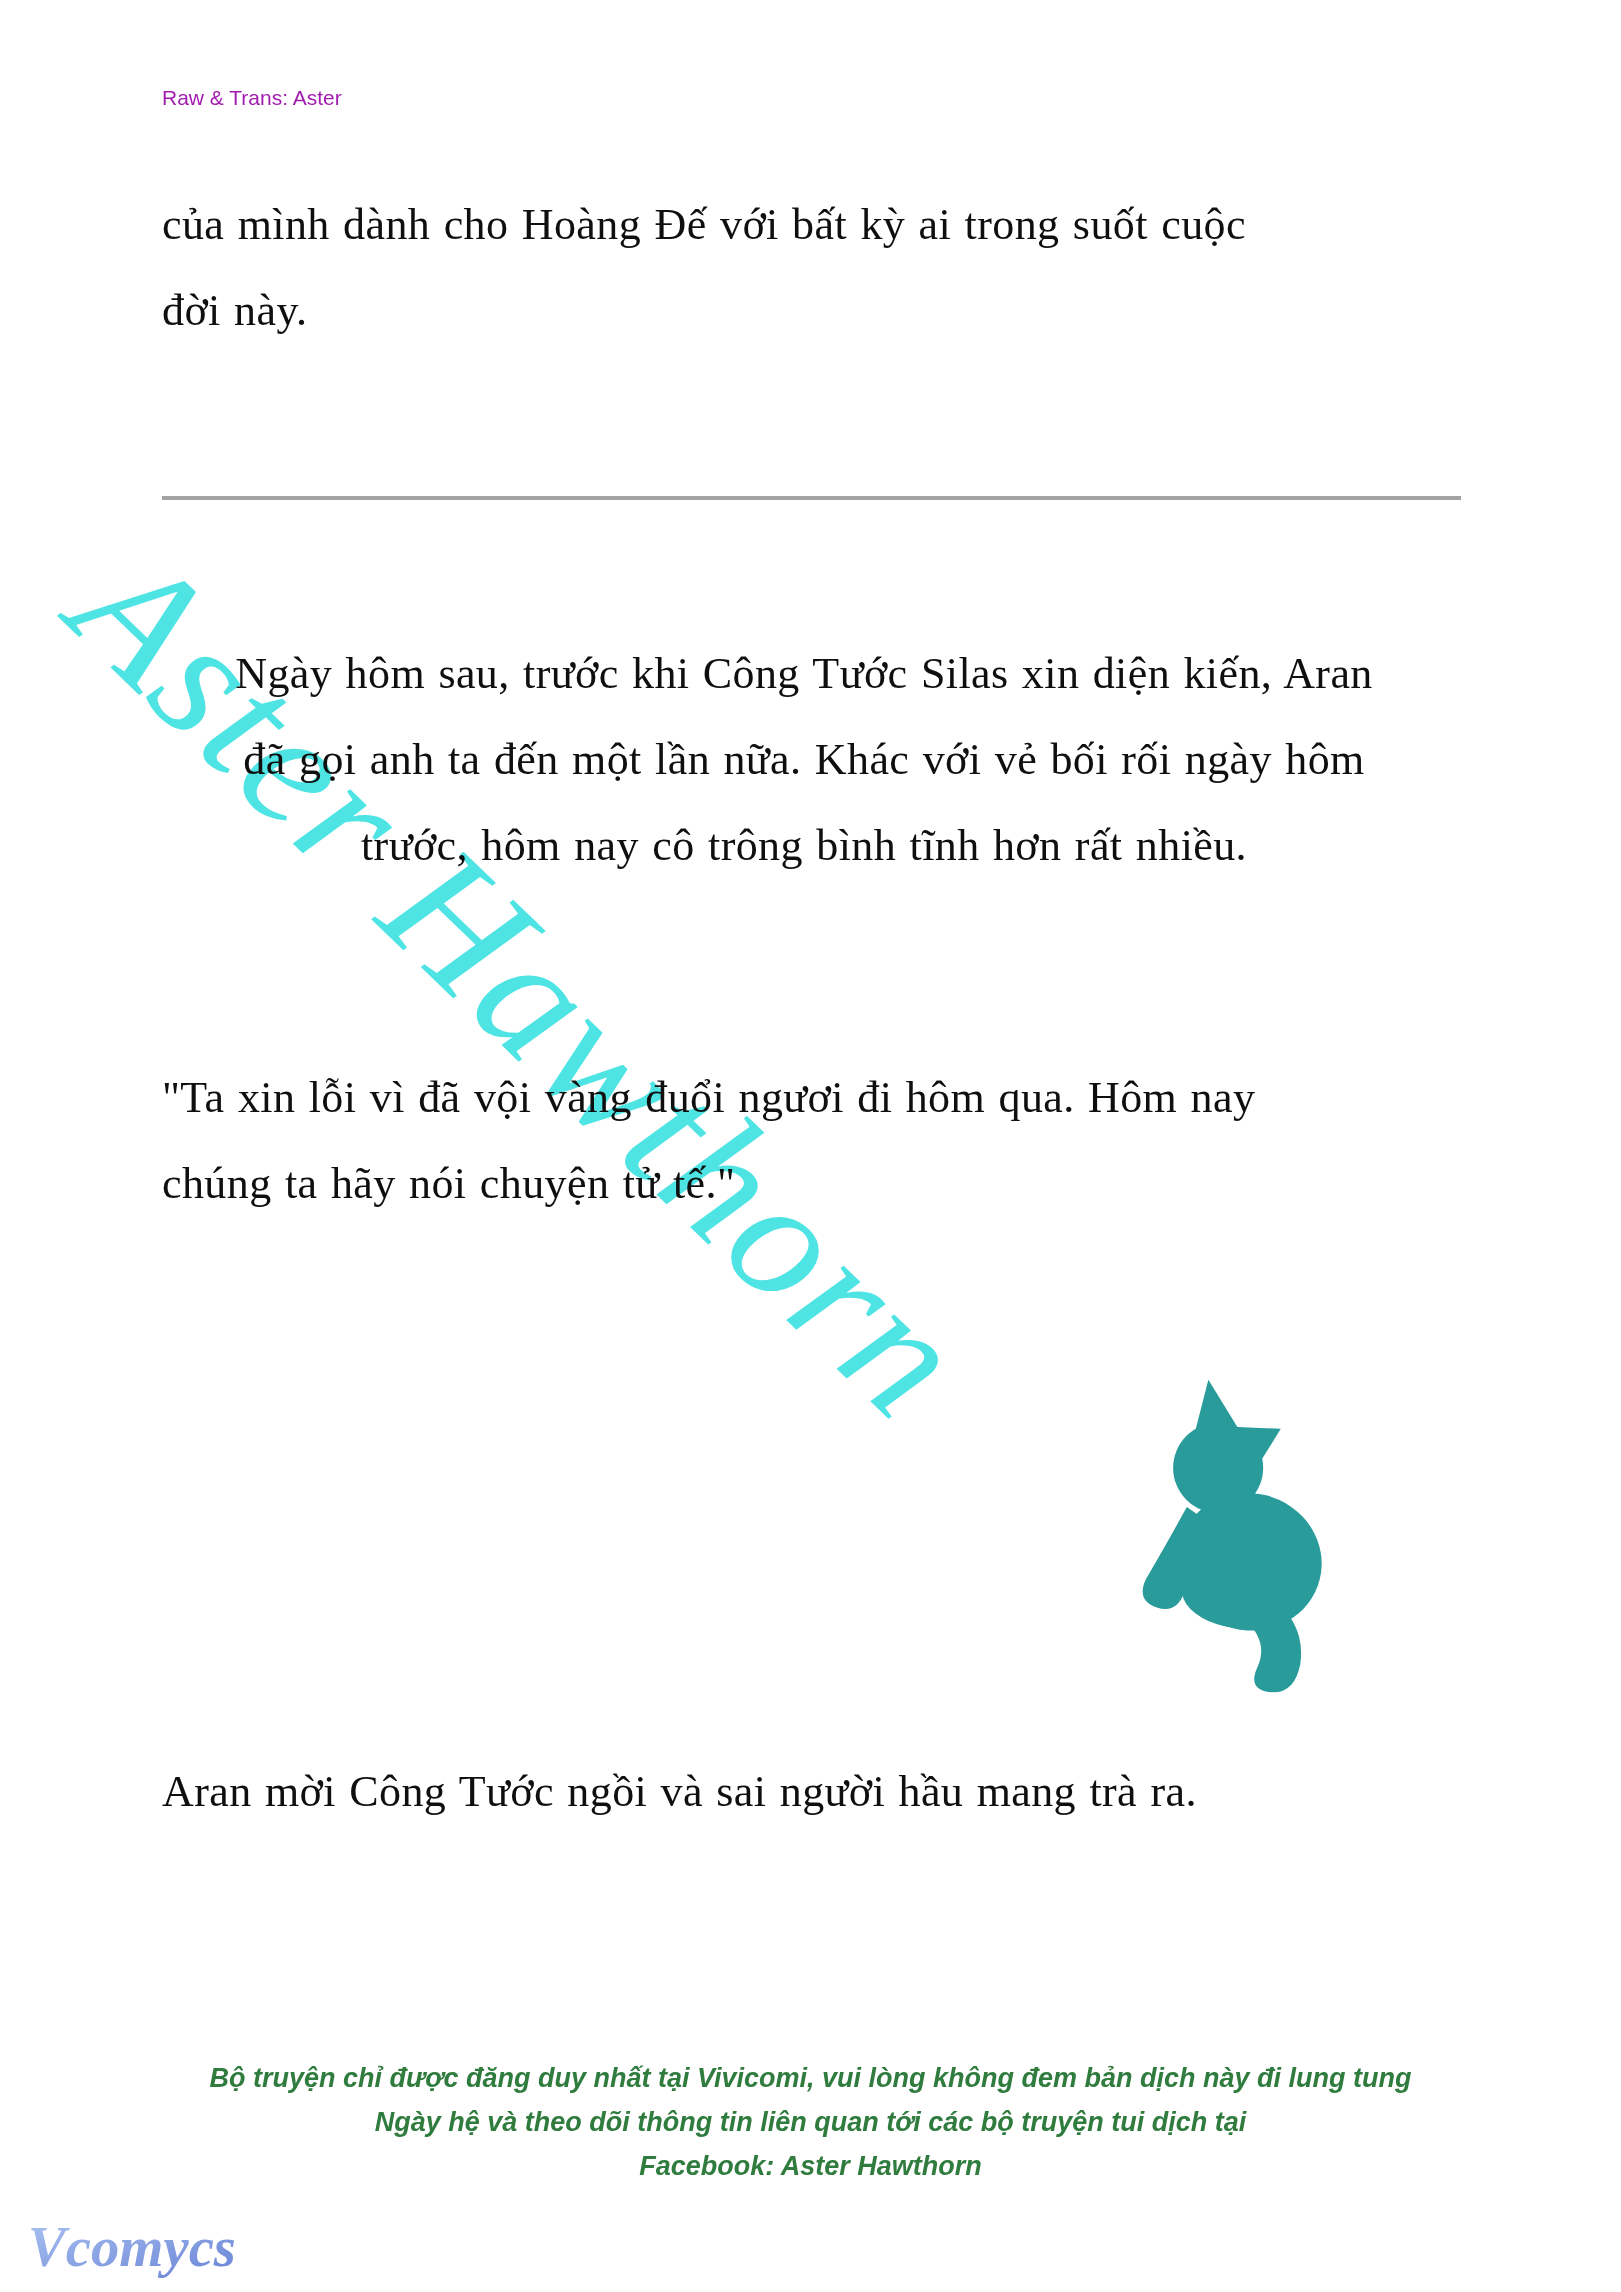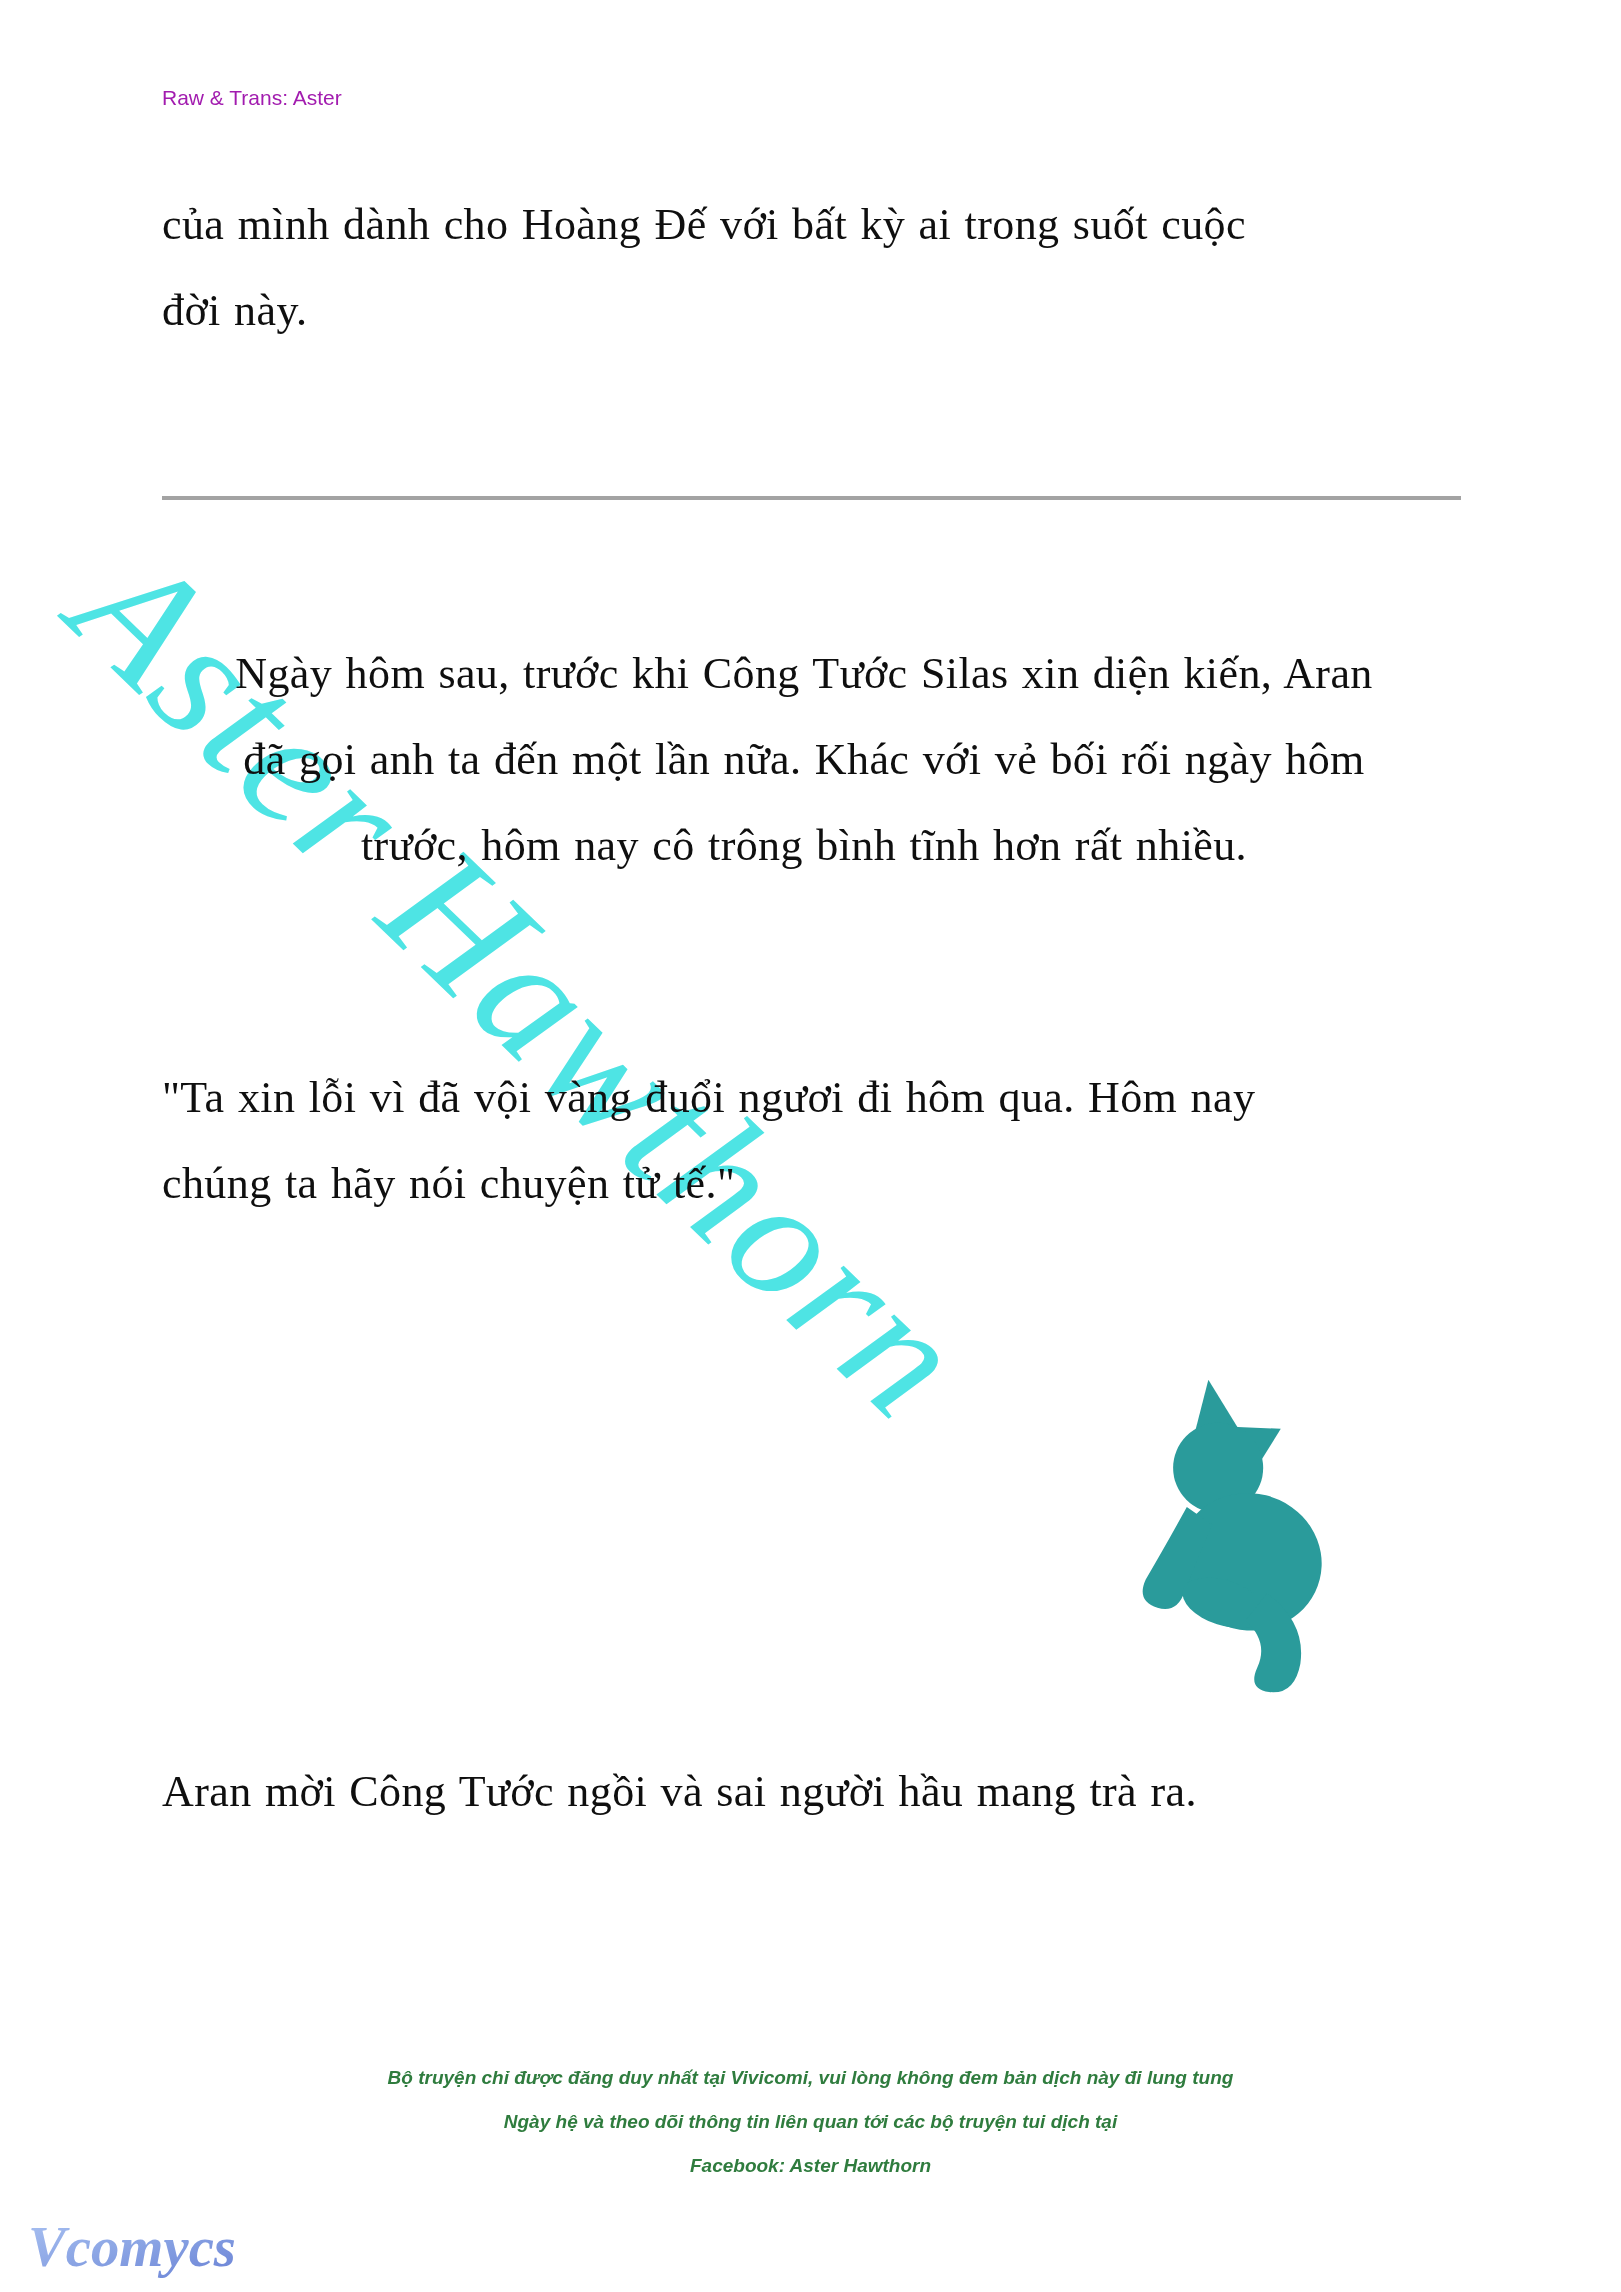--- a/index.html
+++ b/index.html
@@ -44,21 +44,21 @@
   }
   .cat{
     position:absolute;left:1122px;top:1370px;width:206px;height:323px;
     z-index:2;
   }
   .footer{
     position:absolute;left:0;top:2056px;width:1621px;
     text-align:center;
     font-family:"Liberation Sans", sans-serif;
     font-weight:bold;font-style:italic;
-    font-size:19px;line-height:44px;
+    font-size:27px;line-height:44px;
     z-index:5;
   }
   .logo{
     position:absolute;left:21.6px;top:2203px;
     z-index:5;
   }
 </style>
 </head>
 <body>
 

